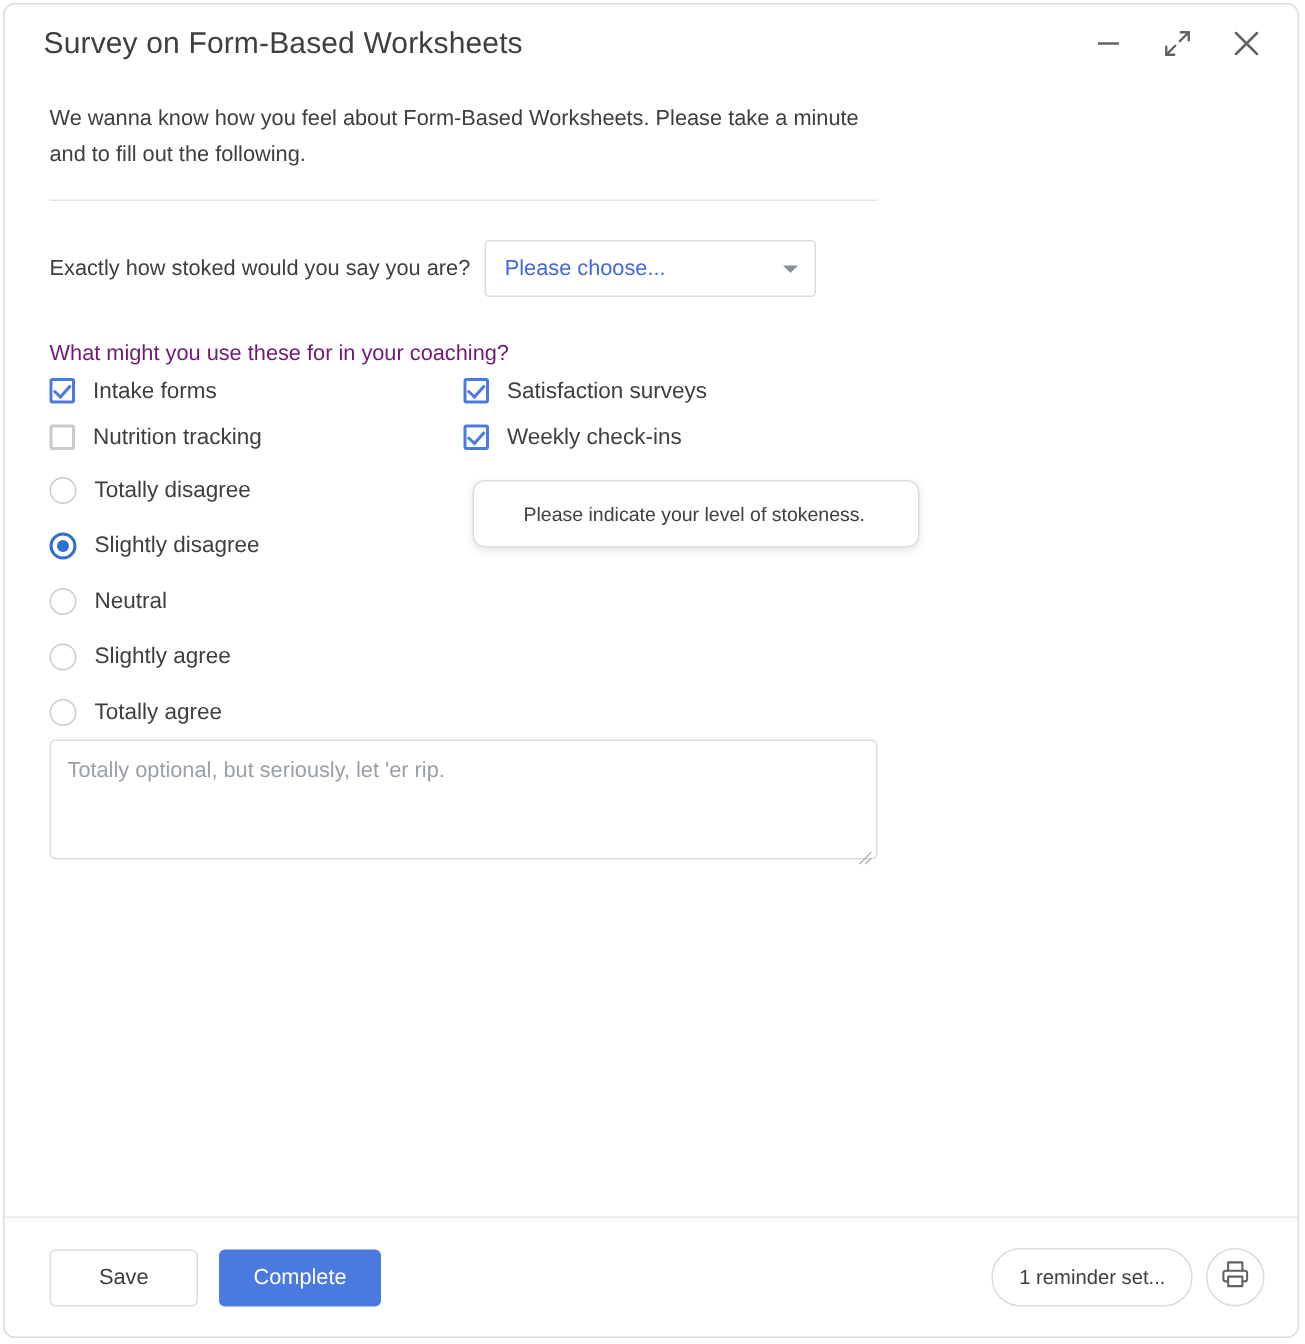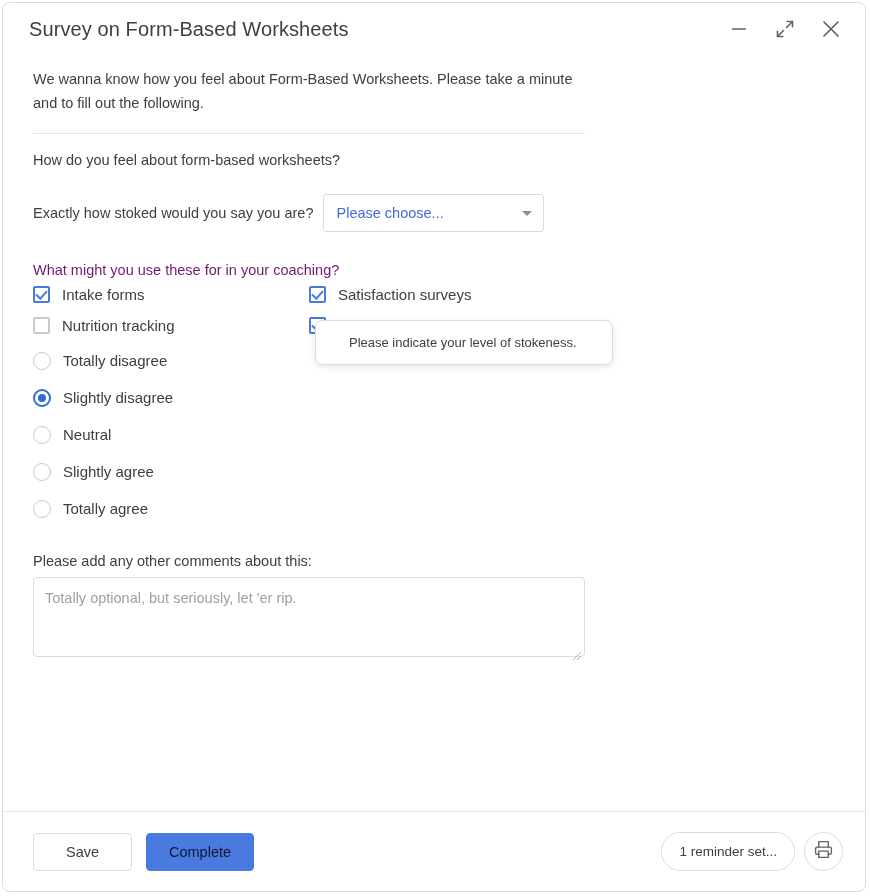--- a/index.html
+++ b/index.html
@@ -304,21 +304,21 @@
   }
   .btn-save {
     background: #fff;
     border: 1px solid #dadce0;
     color: #3c4043;
     min-width: 99px;
   }
   .btn-complete {
     background: #4a7ae0;
     border: 1px solid #4a7ae0;
-    color: #0f172a;
+    color: #ffffff;
     margin-left: 14px;
     min-width: 99px;
     text-align: center;
   }
   .footer-right {
     margin-left: auto;
     display: flex;
     align-items: center;
     gap: 9px;
   }
@@ -388,21 +388,20 @@
         </span>
       </button>
     </div>
   </div>
 
   <div class="content">
 
     <div class="intro">We wanna know how you feel about Form-Based Worksheets. Please take a minute and to fill out the following.</div>
     <div class="divider"></div>
 
-    <div class="field-label">How do you feel about form-based worksheets?</div>
 
     <div class="select-row">
       <div class="q">Exactly how stoked would you say you are?</div>
       <div class="select-box">
         <span class="select-value">Please choose...</span>
         <span class="select-caret"></span>
       </div>
     </div>
 
     <div class="check-question">What might you use these for in your coaching?</div>
@@ -443,21 +442,20 @@
       <div class="radio-item">
         <span class="rb off"></span>
         <span class="radio-label">Slightly agree</span>
       </div>
       <div class="radio-item">
         <span class="rb off"></span>
         <span class="radio-label">Totally agree</span>
       </div>
     </div>
 
-    <div class="ta-label">Please add any other comments about this:</div>
     <div class="ta-wrap">
       <textarea class="comments" placeholder="Totally optional, but seriously, let 'er rip." style=""></textarea>
       <span class="ta-grip">
         <svg width="10" height="10" viewBox="0 0 10 10">
           <g stroke="#b0b4b9" stroke-width="1">
             <line x1="9" y1="1" x2="1" y2="9"></line>
             <line x1="9" y1="5" x2="5" y2="9"></line>
           </g>
         </svg>
       </span>

